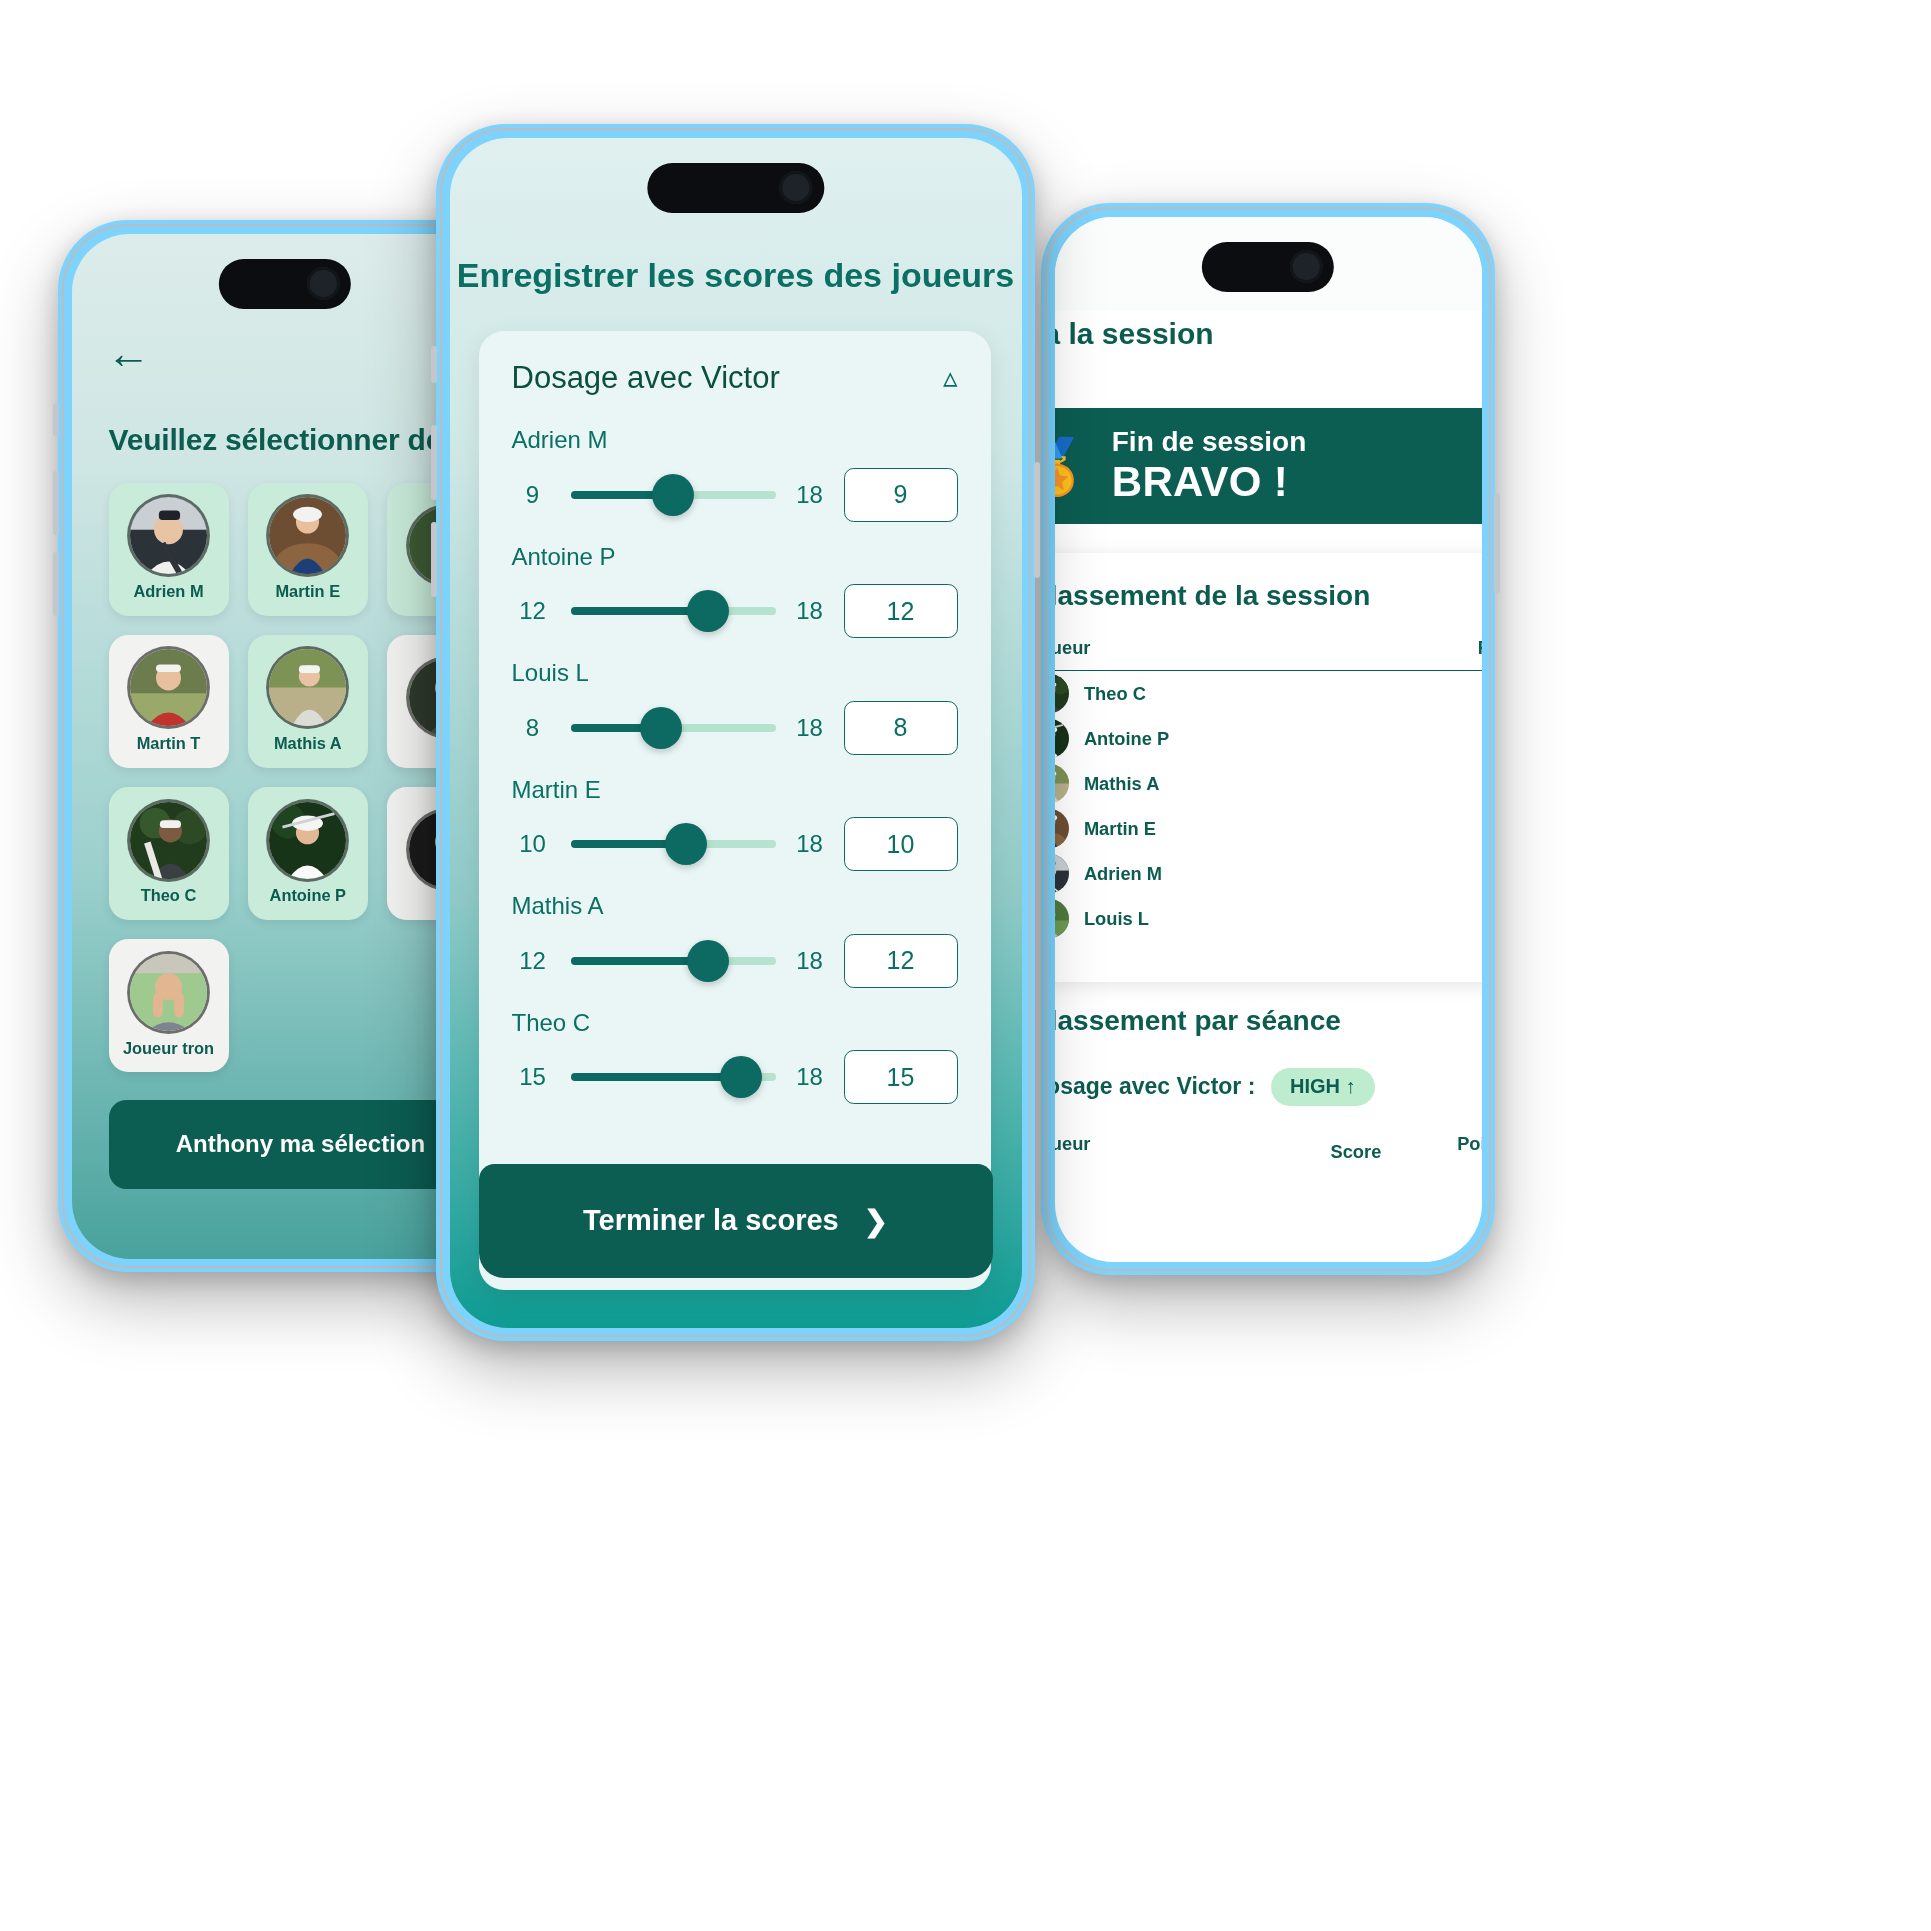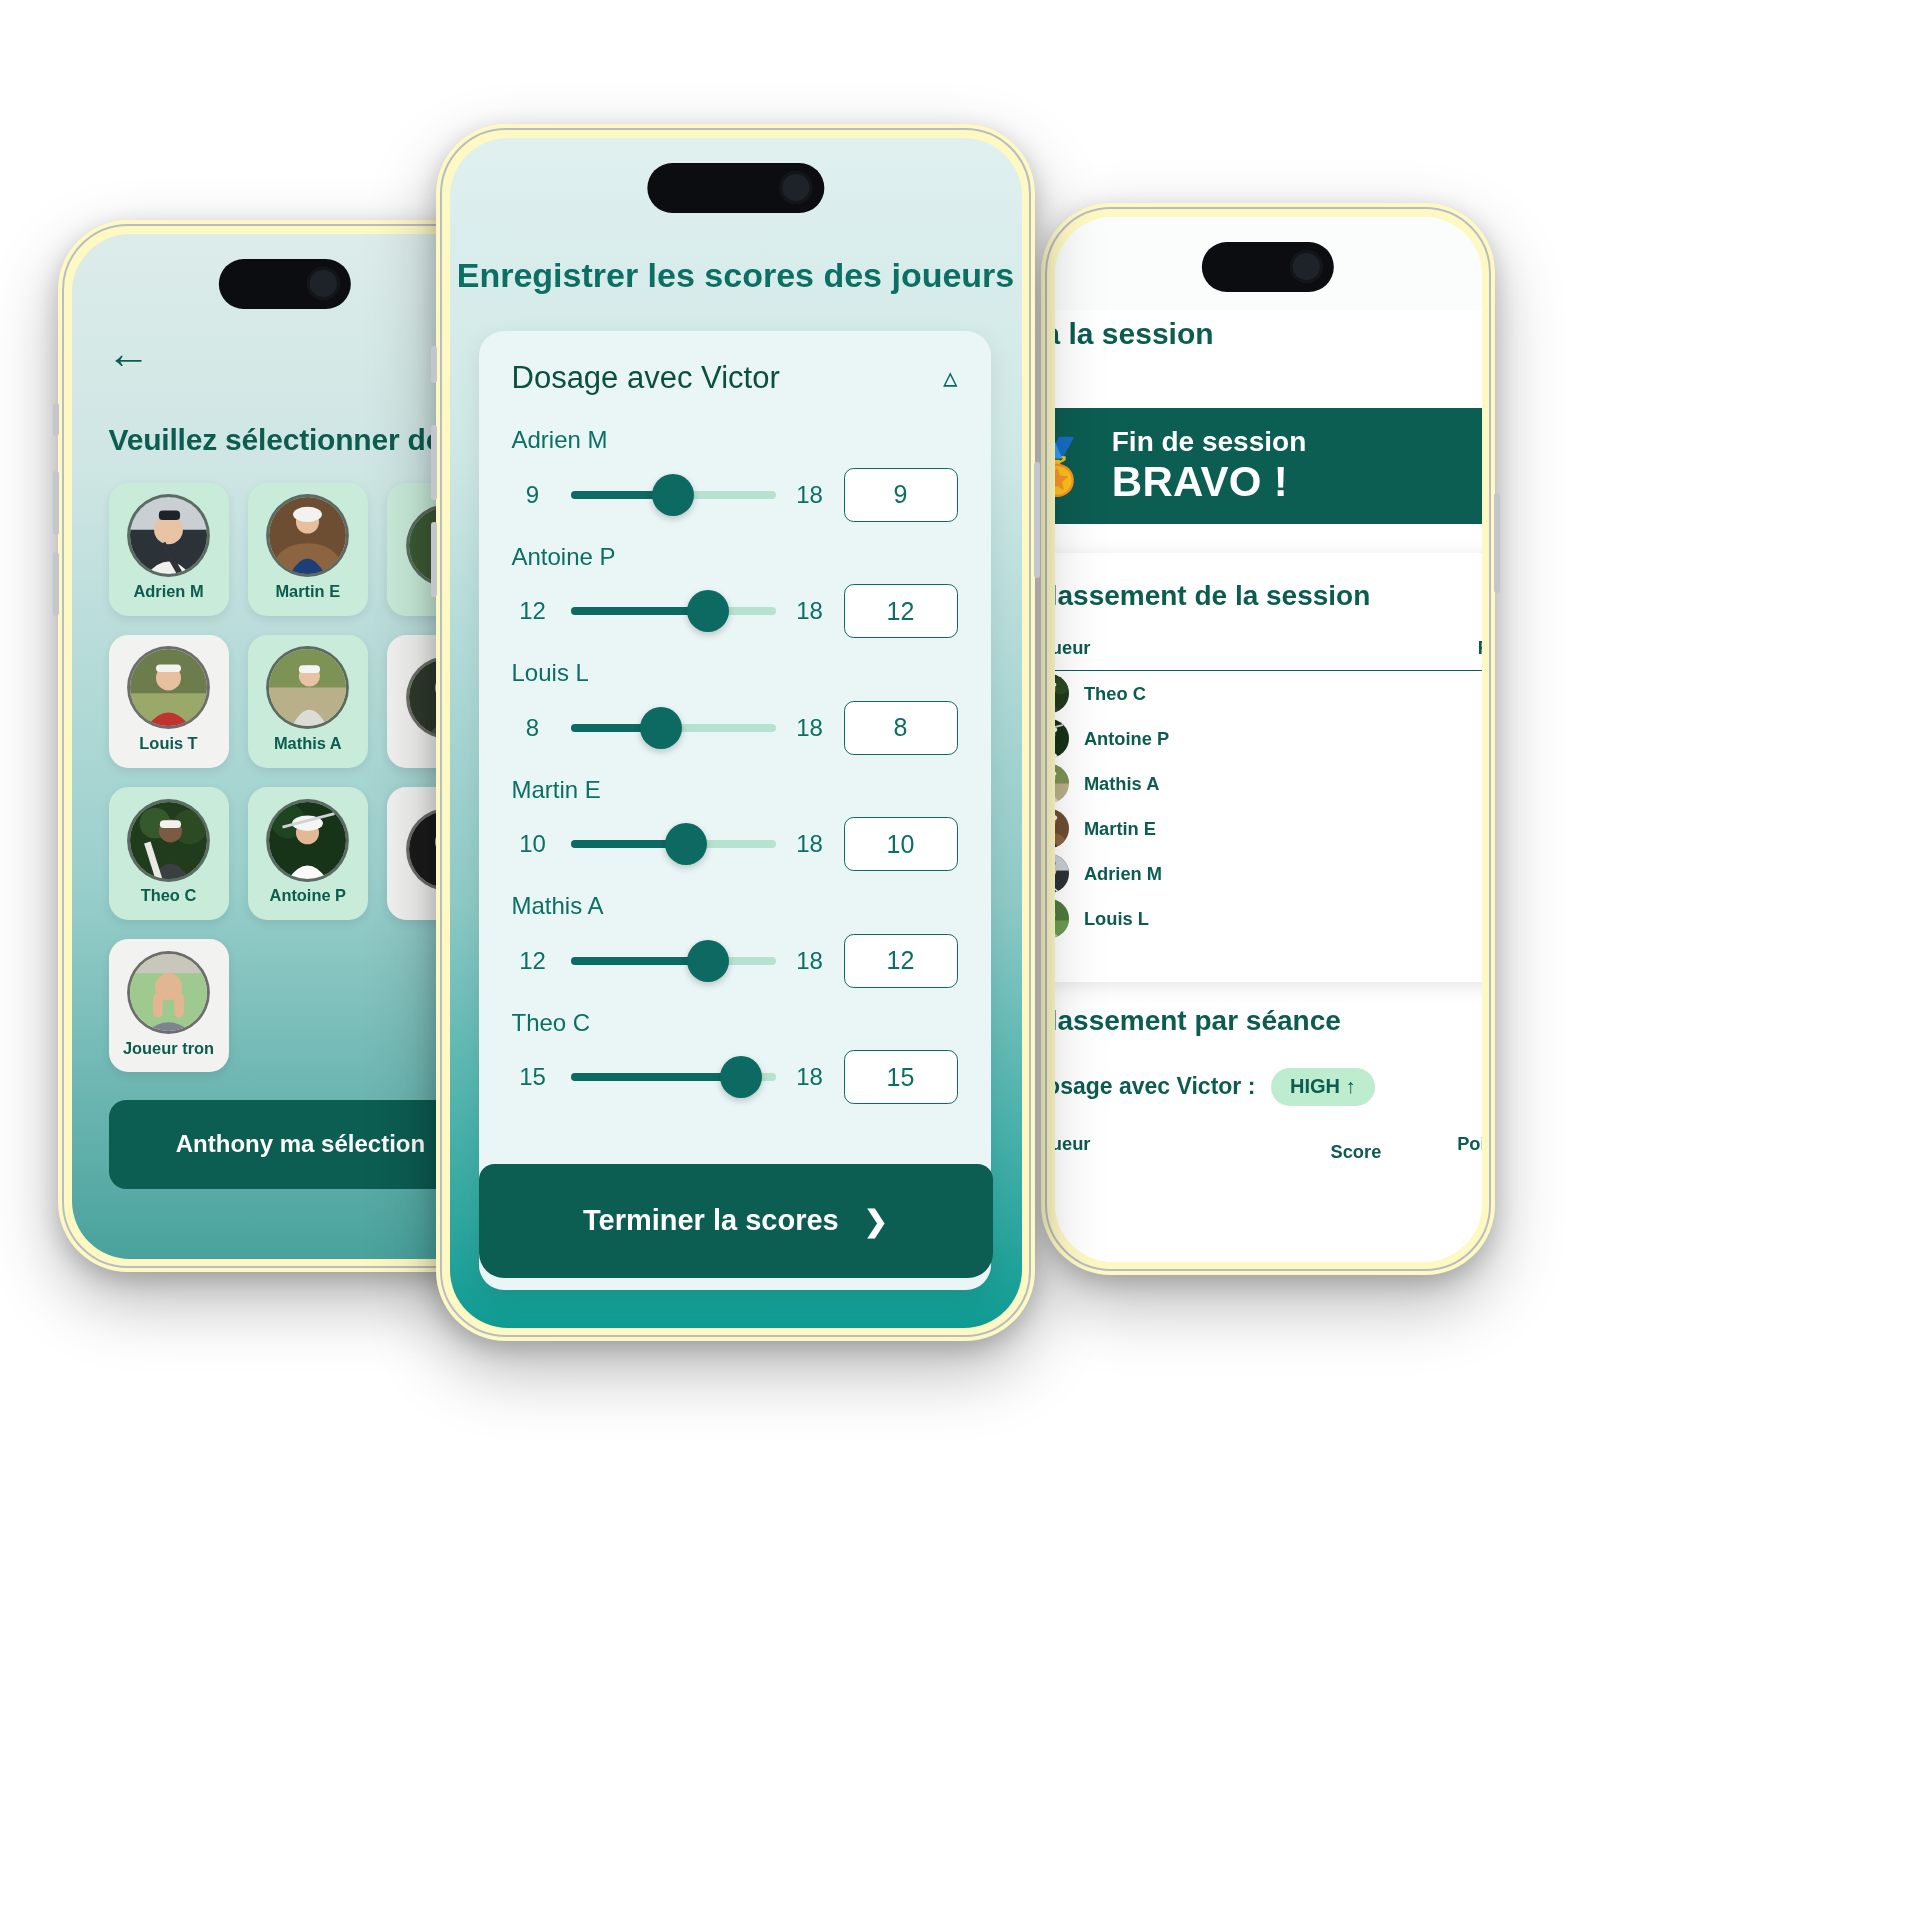--- a/index.html
+++ b/index.html
@@ -7,21 +7,21 @@
     width: 1931px; height: 1931px;
     background: #ffffff;
     font-family: "Liberation Sans", sans-serif;
     overflow: hidden;
   }
   .stage { position: relative; width: 1931px; height: 1931px; }
 
   
   .phone {
     position: absolute;
-    background: #fef9c3;
+    background: #7dd3fc;
     border-radius: 70px;
     padding: 13.5px;
     box-shadow: 0 29px 68px rgba(0,0,0,.28), 0 7.7px 23px rgba(0,0,0,.18);
   }
   .phone .band {
     position: absolute; inset: 3.9px; border-radius: 66px;
     border: 2.9px solid #b9bdc2; pointer-events: none;
   }
   .phone .screen {
     position: relative;
@@ -251,21 +251,21 @@
         <div class="pcard off">
           <div class="ava">
             <svg class="avimg" viewBox="0 0 80 80">
               <rect width="80" height="80" fill="#6d7c4d"></rect>
               <rect x="0" y="46" width="80" height="34" fill="#9aa86a"></rect>
               <circle cx="40" cy="30" r="13" fill="#e8c0a0"></circle>
               <path d="M18 80 q22 -28 44 0 Z" fill="#c0332e"></path>
               <rect x="27" y="16" width="26" height="8" rx="4" fill="#f2f2f0"></rect>
             </svg>
           </div>
-          <div class="nm">Louis T</div>
+          <div class="nm">Martin T</div>
         </div>
 
         <div class="pcard">
           <div class="ava">
             <svg class="avimg" viewBox="0 0 80 80">
               <rect width="80" height="80" fill="#b9b08a"></rect>
               <rect x="0" y="0" width="80" height="40" fill="#7d9255"></rect>
               <circle cx="42" cy="28" r="11" fill="#e7c3a3"></circle>
               <rect x="31" y="17" width="22" height="8" rx="4" fill="#f4f4f2"></rect>
               <path d="M24 80 q18 -34 36 0 Z" fill="#dcdcd6"></path>

